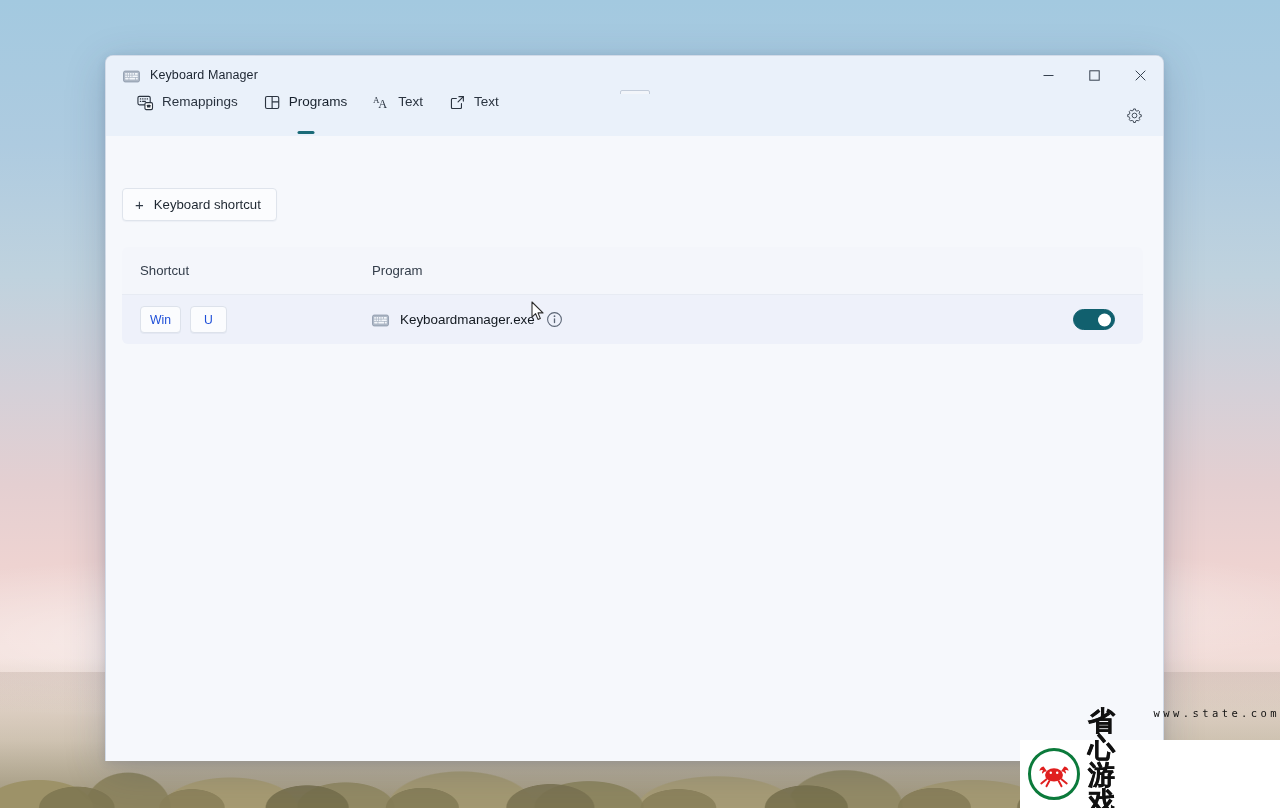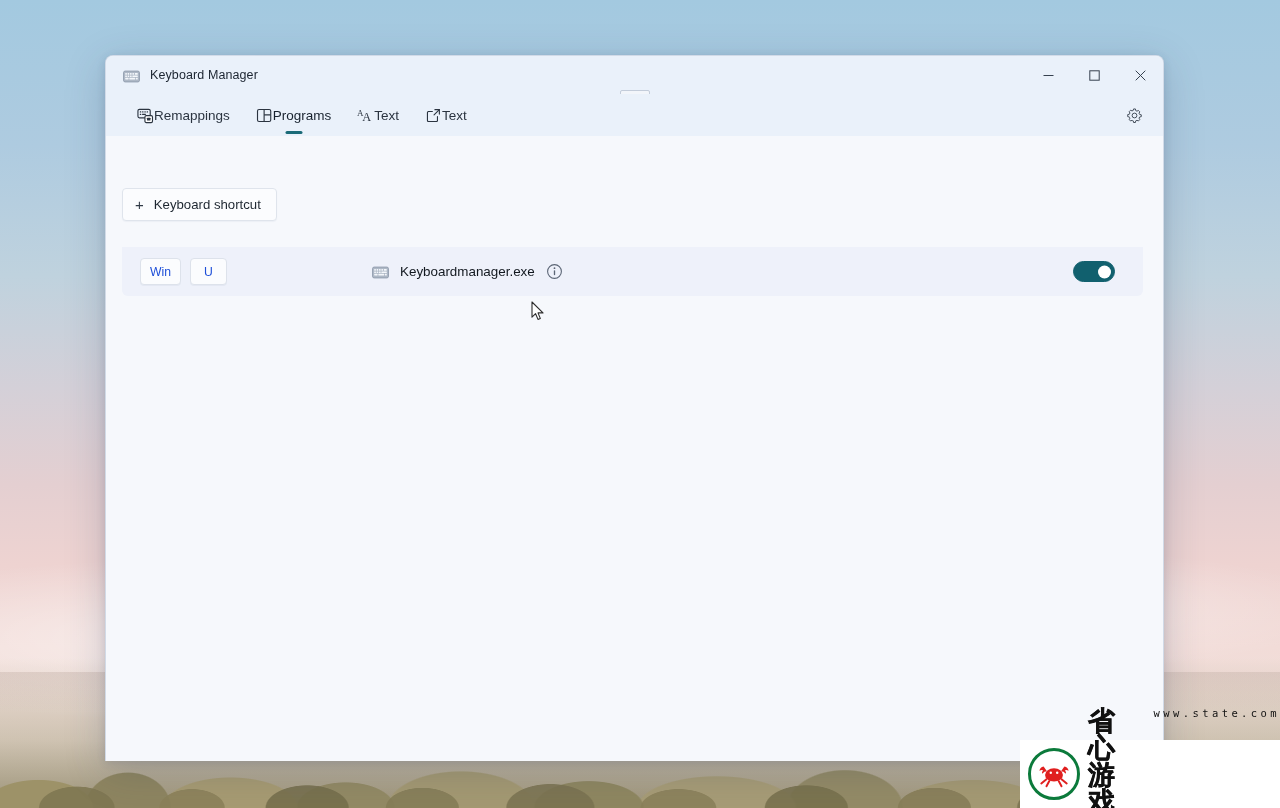--- a/index.html
+++ b/index.html
@@ -111,21 +111,21 @@
 
   
   .tabs-row {
     height: 42px;
     background: #eaf1fa;
     display: flex; align-items: center;
     padding-left: 18px;
     position: relative;
   }
   .tab {
-    display: flex; align-items: center; 
+    display: flex; gap: 8px;
     height: 42px; padding: 0 13px;
     font-size: 13.5px; color: #2b3440;
     position: relative;
     cursor: default;
   }
   .tab .ti { width: 17px; height: 17px; display: block; }
   .tab.active { color: #18222e; font-weight: 400; }
   .tab.active::after {
     content: ""; position: absolute;
     left: 50%; transform: translateX(-50%);
@@ -390,20 +390,24 @@
     </div>
 
     <div class="content">
 
       <div class="add-btn">
         <span class="plus">+</span>
         <span>Keyboard shortcut</span>
       </div>
 
       <div class="table-card">
+        <div class="thead">
+          <div class="col-shortcut">Shortcut</div>
+          <div class="col-program">Program</div>
+        </div>
 
         <div class="trow">
           <div class="keychips">
             <div class="chip">Win</div>
             <div class="chip">U</div>
           </div>
 
           <div class="prog-cell">
             <span class="app-icon">
               <svg viewBox="0 0 20 14" width="17" height="13">

